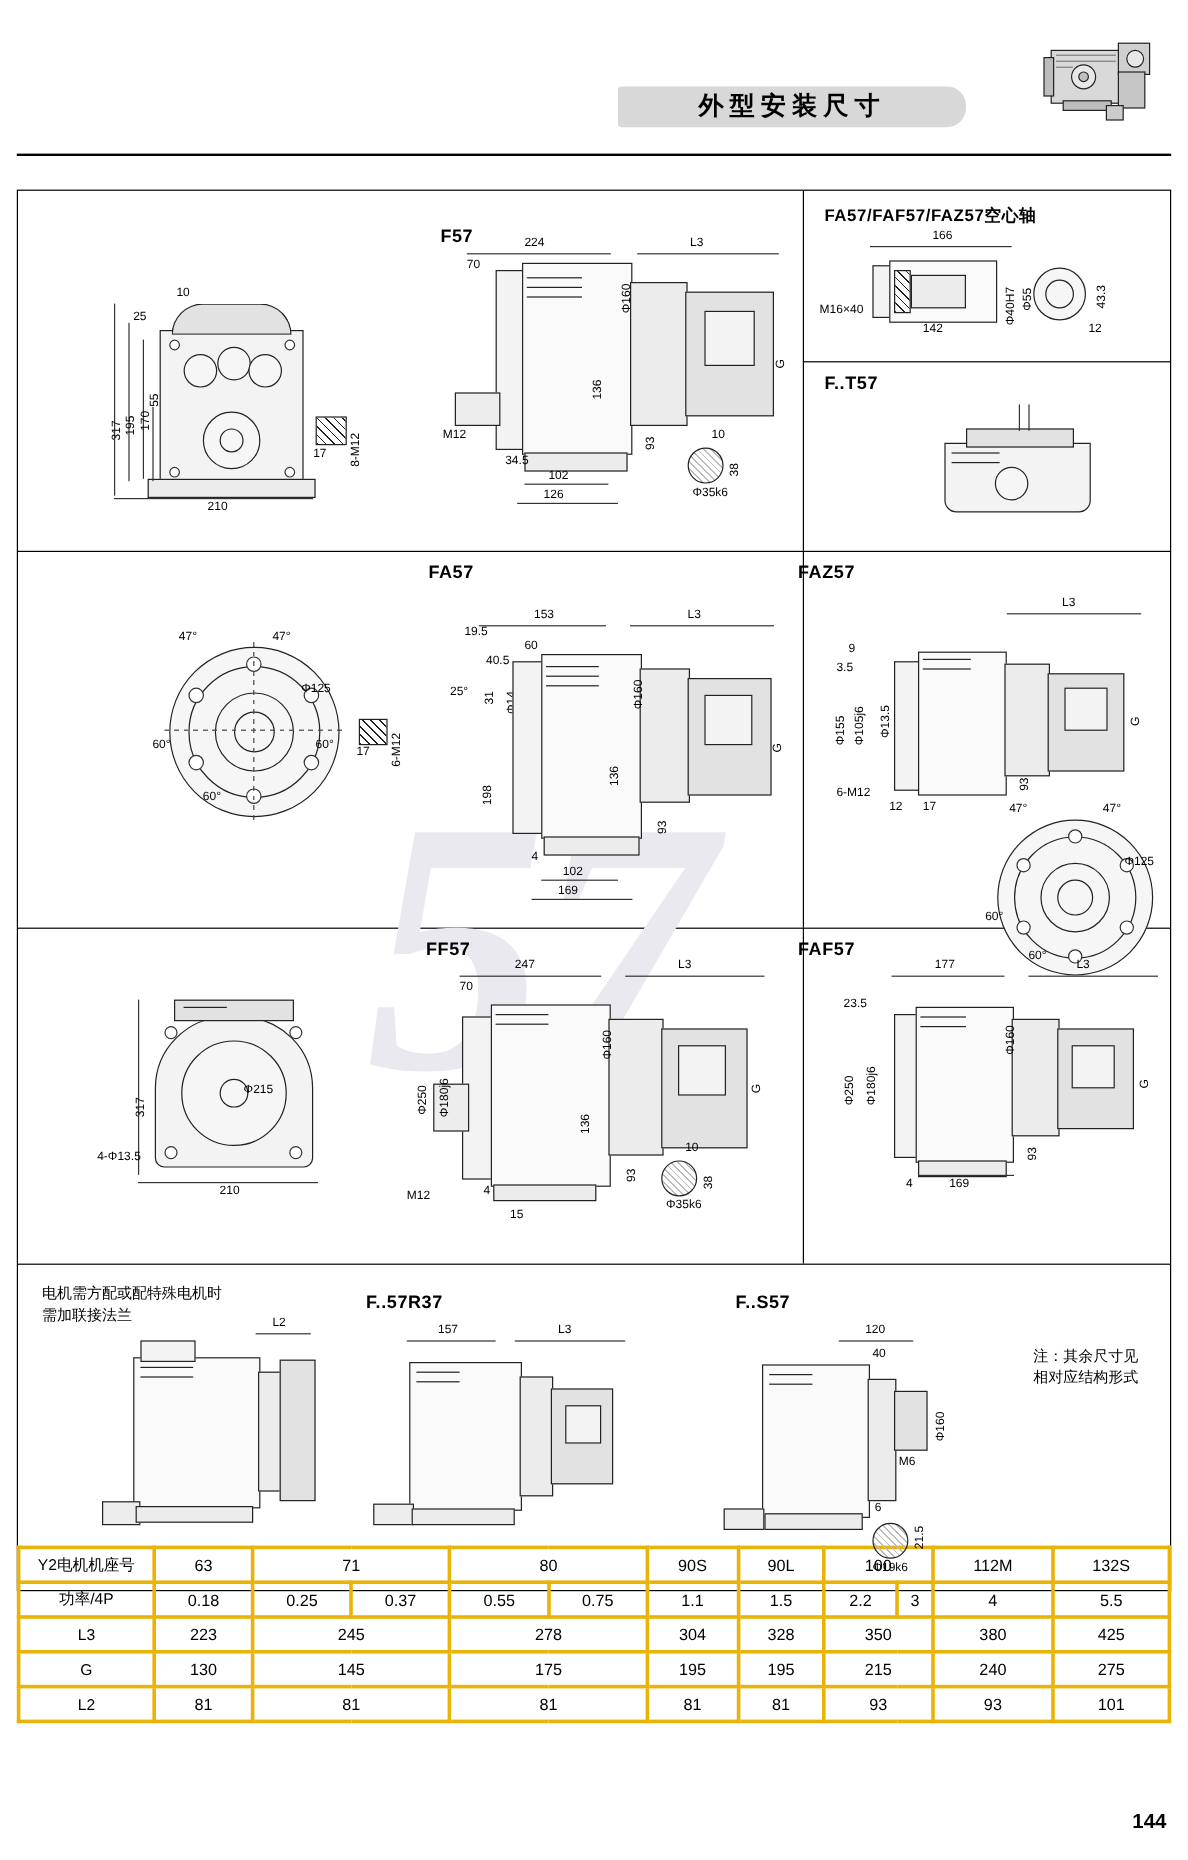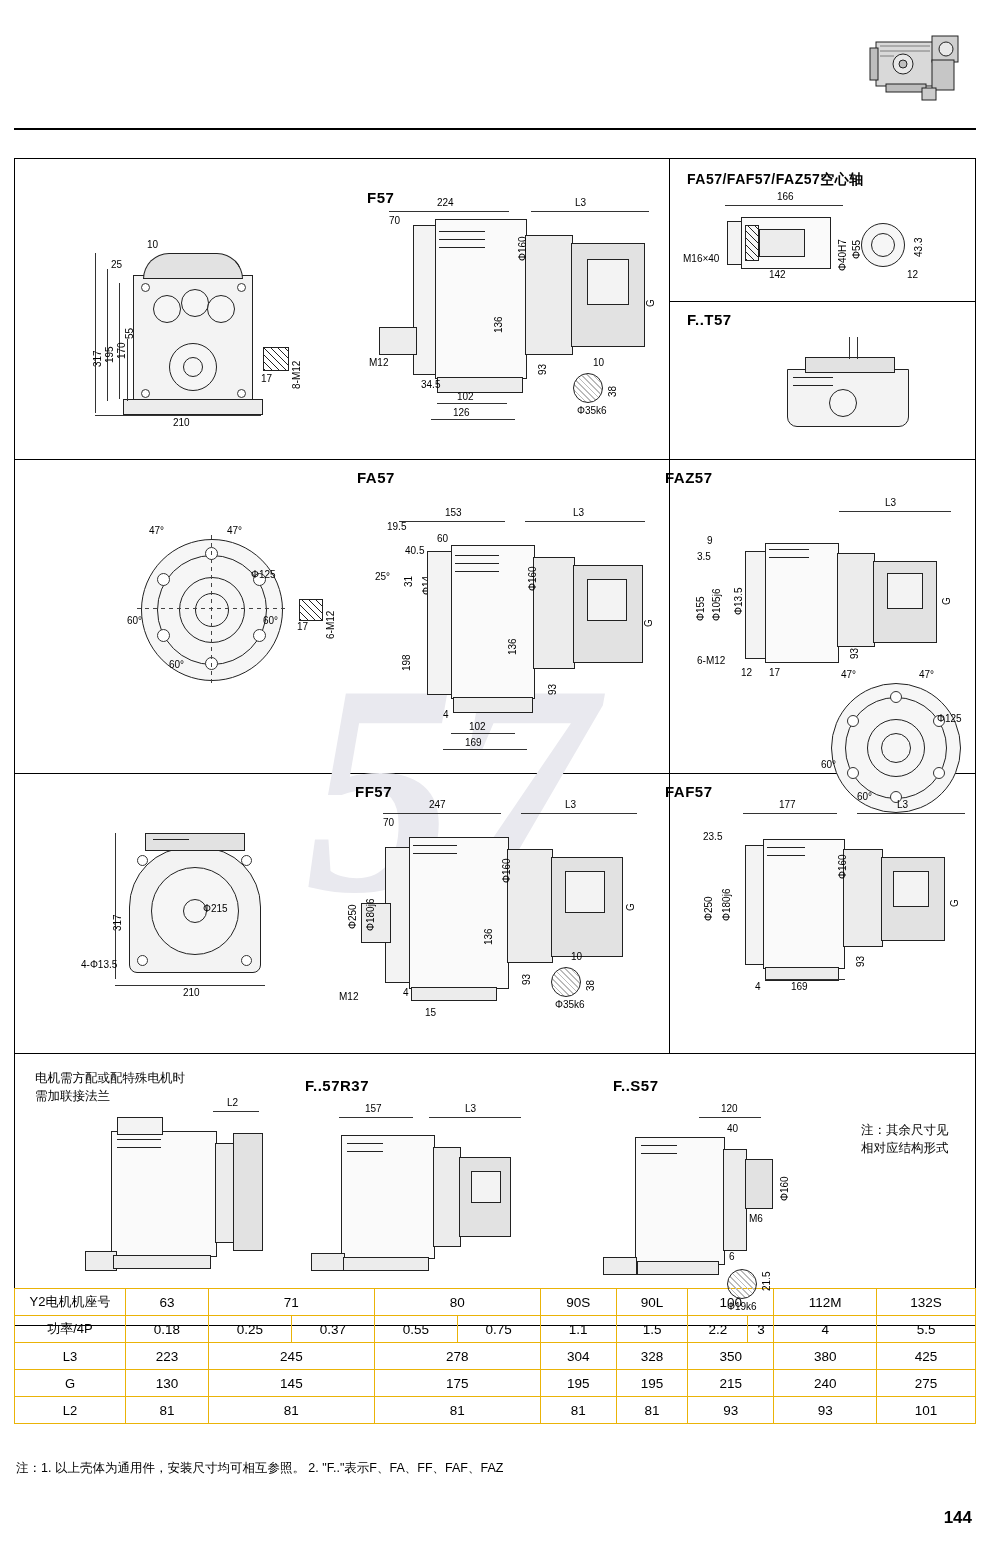--- a/index.html
+++ b/index.html
@@ -63,31 +63,34 @@
   .ln.h{height:1px;}
   .ln.v{width:1px;}
   .dash{position:absolute;height:1px;background:repeating-linear-gradient(90deg,#444 0 4px,transparent 4px 8px);}
   .dash.v{width:1px;height:auto;background:repeating-linear-gradient(180deg,#444 0 4px,transparent 4px 8px);}
 
   
   .note{position:absolute;font-size:12.5px;line-height:18px;}
 
   
   .tbl{position:absolute;left:14px;top:1288px;width:962px;border-collapse:collapse;}
-  .tbl td{border:1px solid #eab308;height:26px;text-align:center;font-size:13.5px;padding:0;}
+  .tbl td{border:3px solid #eab308;height:26px;text-align:center;font-size:13.5px;padding:0;}
   .tbl td.lab{width:110px;font-size:13px;}
   .footnote{position:absolute;left:16px;top:1460px;font-size:12.5px;}
   .pageno{position:absolute;right:18px;bottom:22px;font-size:17px;font-weight:bold;}
 </style>
 </head>
 <body>
 
 <div class="page">
 
   <div class="header">
+    <div class="title-band">
+      <div class="title-text">外型安装尺寸</div>
+    </div>
 
     <svg class="corner-img" viewBox="0 0 110 84">
       <g stroke="#222" stroke-width="1" fill="#d9d9d9">
         <rect x="14" y="16" width="58" height="44"></rect>
         <rect x="8" y="22" width="8" height="32" fill="#bdbdbd"></rect>
         <rect x="70" y="10" width="26" height="26" fill="#cfcfcf"></rect>
         <rect x="70" y="34" width="22" height="30" fill="#c6c6c6"></rect>
         <rect x="24" y="58" width="40" height="8" fill="#bdbdbd"></rect>
         <rect x="60" y="62" width="14" height="12" fill="#cccccc"></rect>
         <circle cx="84" cy="23" r="7" fill="#e8e8e8"></circle>
@@ -503,16 +506,15 @@
         <td colspan="4">81</td>
         <td colspan="2">81</td>
         <td colspan="2">81</td>
         <td colspan="4">93</td>
         <td colspan="2">93</td>
         <td colspan="2">101</td>
       </tr>
     </tbody>
   </table>
 
-  <div class="footnote">注：1. 以上壳体为通用件，安装尺寸均可相互参照。    2. "F.."表示F、FA、FF、FAF、FAZ</div>
   <div class="pageno">144</div>
 
 </div>
 
 </body></html>

